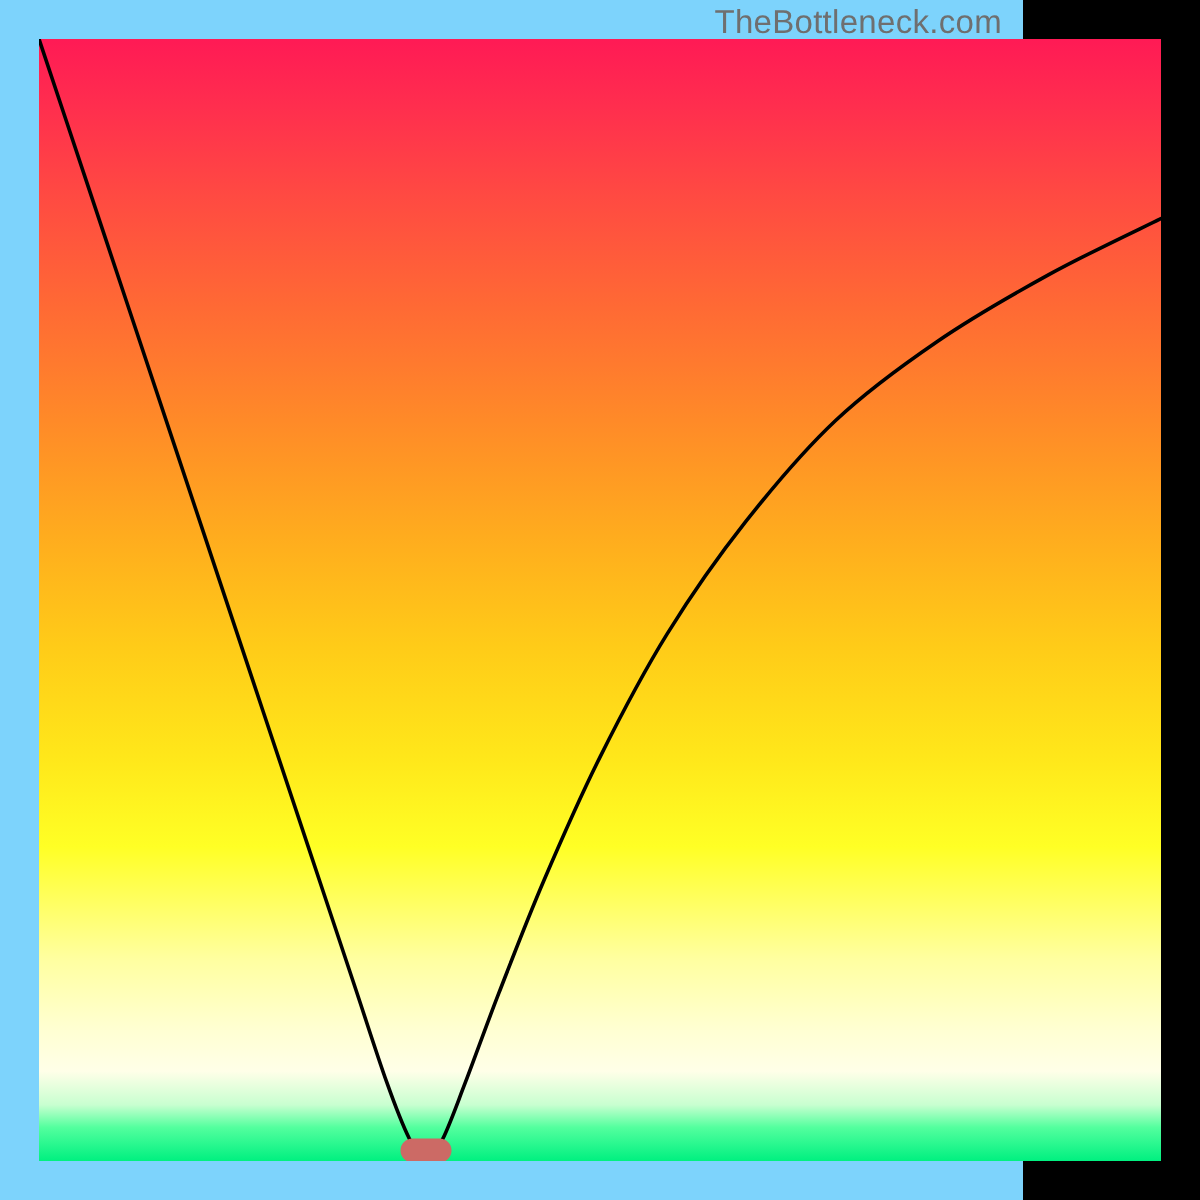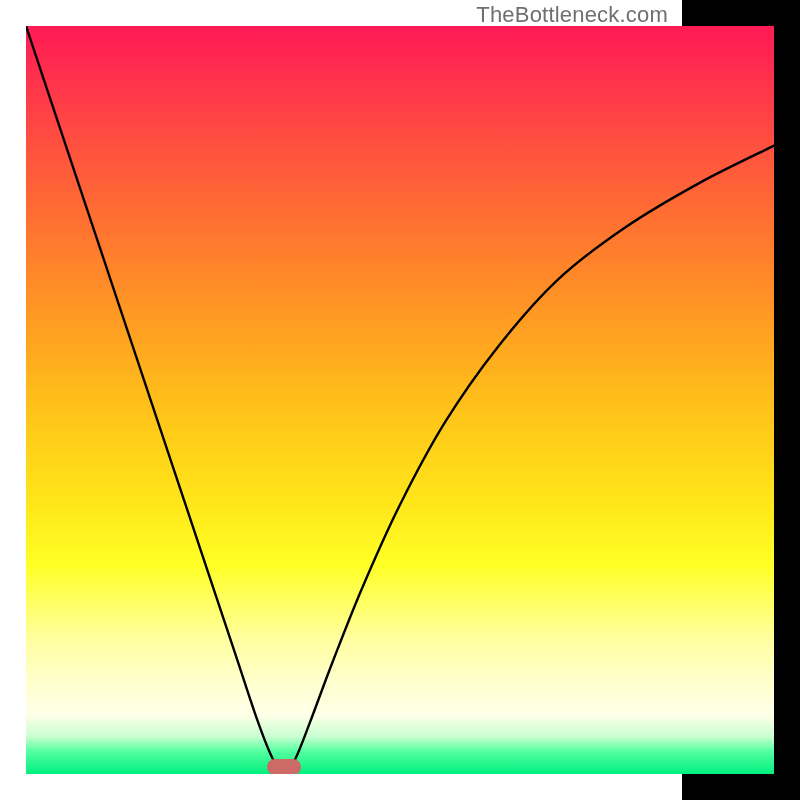--- a/index.html
+++ b/index.html
@@ -8,21 +8,21 @@
     width: 800px;
     height: 800px;
     overflow: hidden;
     background: #000;
     font-family: Arial, Helvetica, sans-serif;
   }
   .frame {
     position: relative;
     width: 682px;
     height: 800px;
-    background: #ffffff;
+    background: #7dd3fc;
   }
   .plot {
     position: absolute;
     left: 26px;
     top: 26px;
     width: 748px;
     height: 748px;
     overflow: hidden;
   }
   .gradient {

